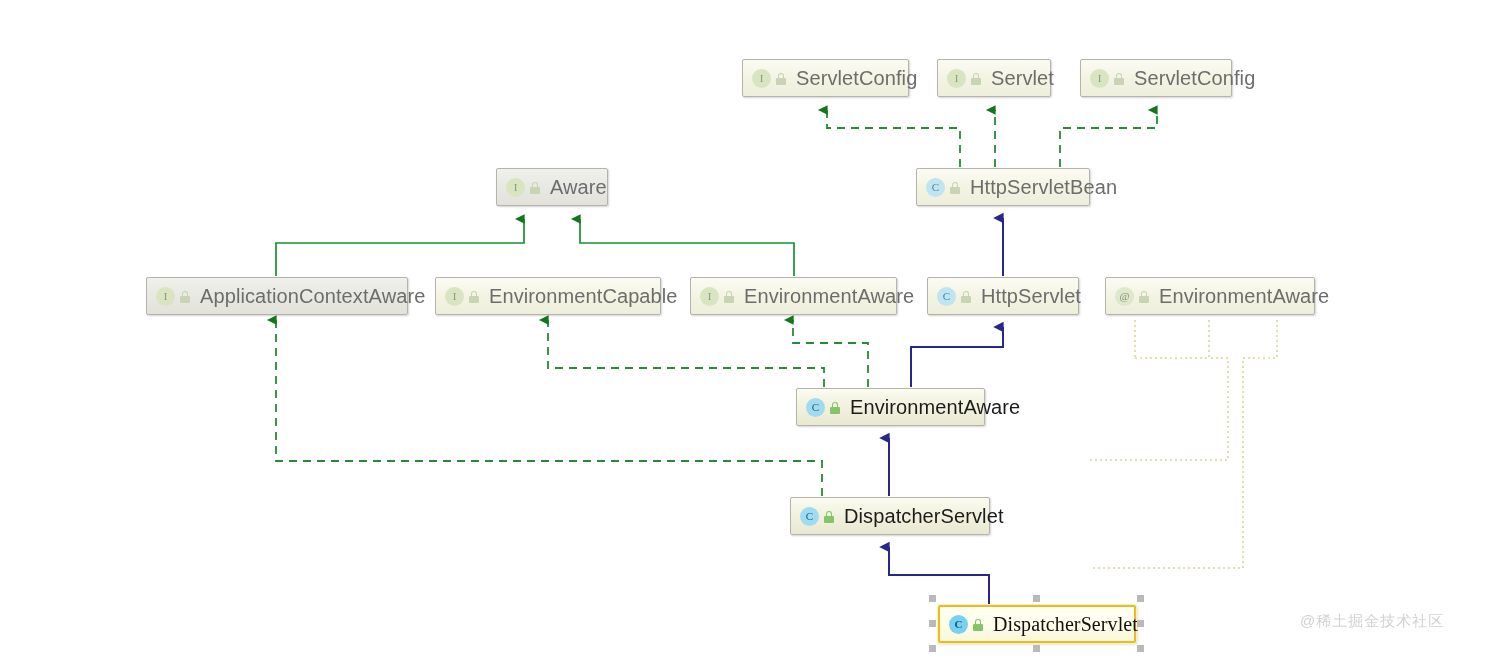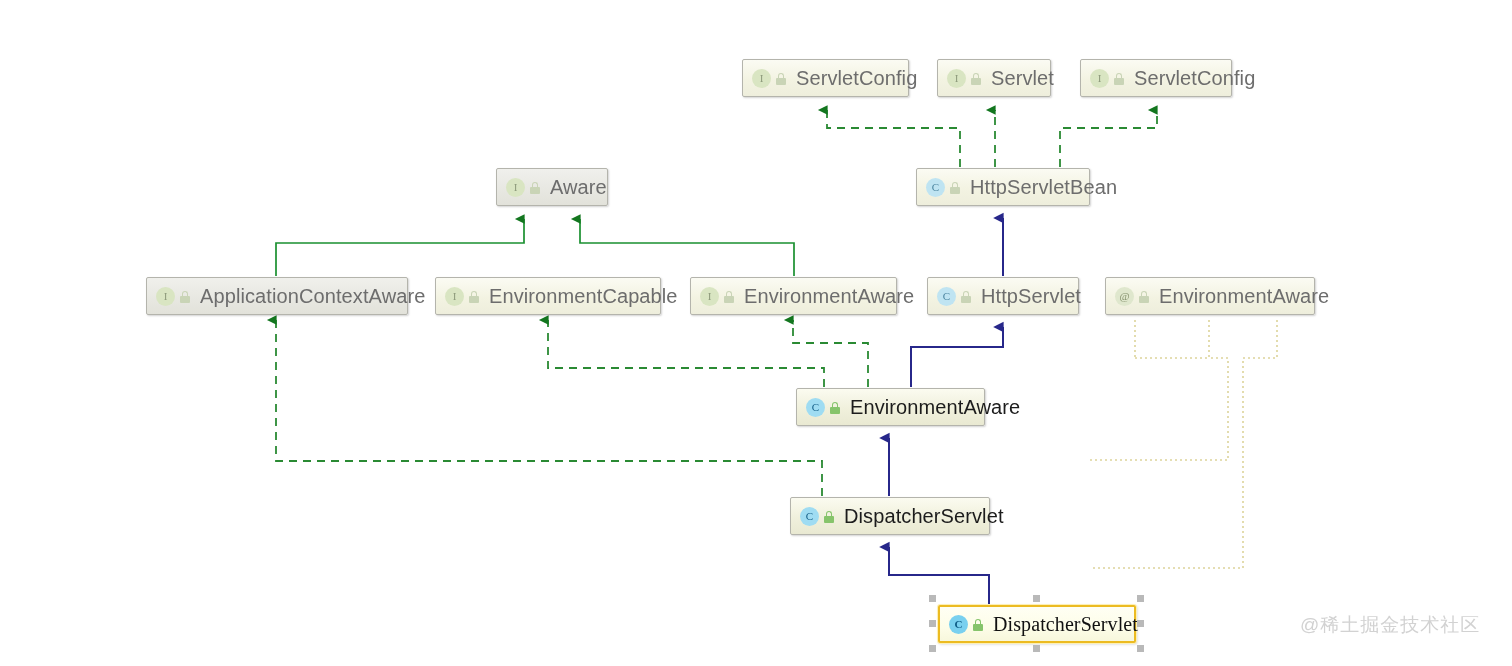--- a/index.html
+++ b/index.html
@@ -130,21 +130,21 @@
     position: absolute;
     width: 7px;
     height: 7px;
     background: #b9b9b9;
     z-index: 10;
   }
 
   
   #watermark {
     position: absolute;
-    font-size: 19px;
+    font-size: 15px;
     color: #d2d2d2;
     letter-spacing: 1px;
     white-space: nowrap;
     z-index: 2;
   }
 </style>
 </head>
 <body>
 
 <div id="canvas">

